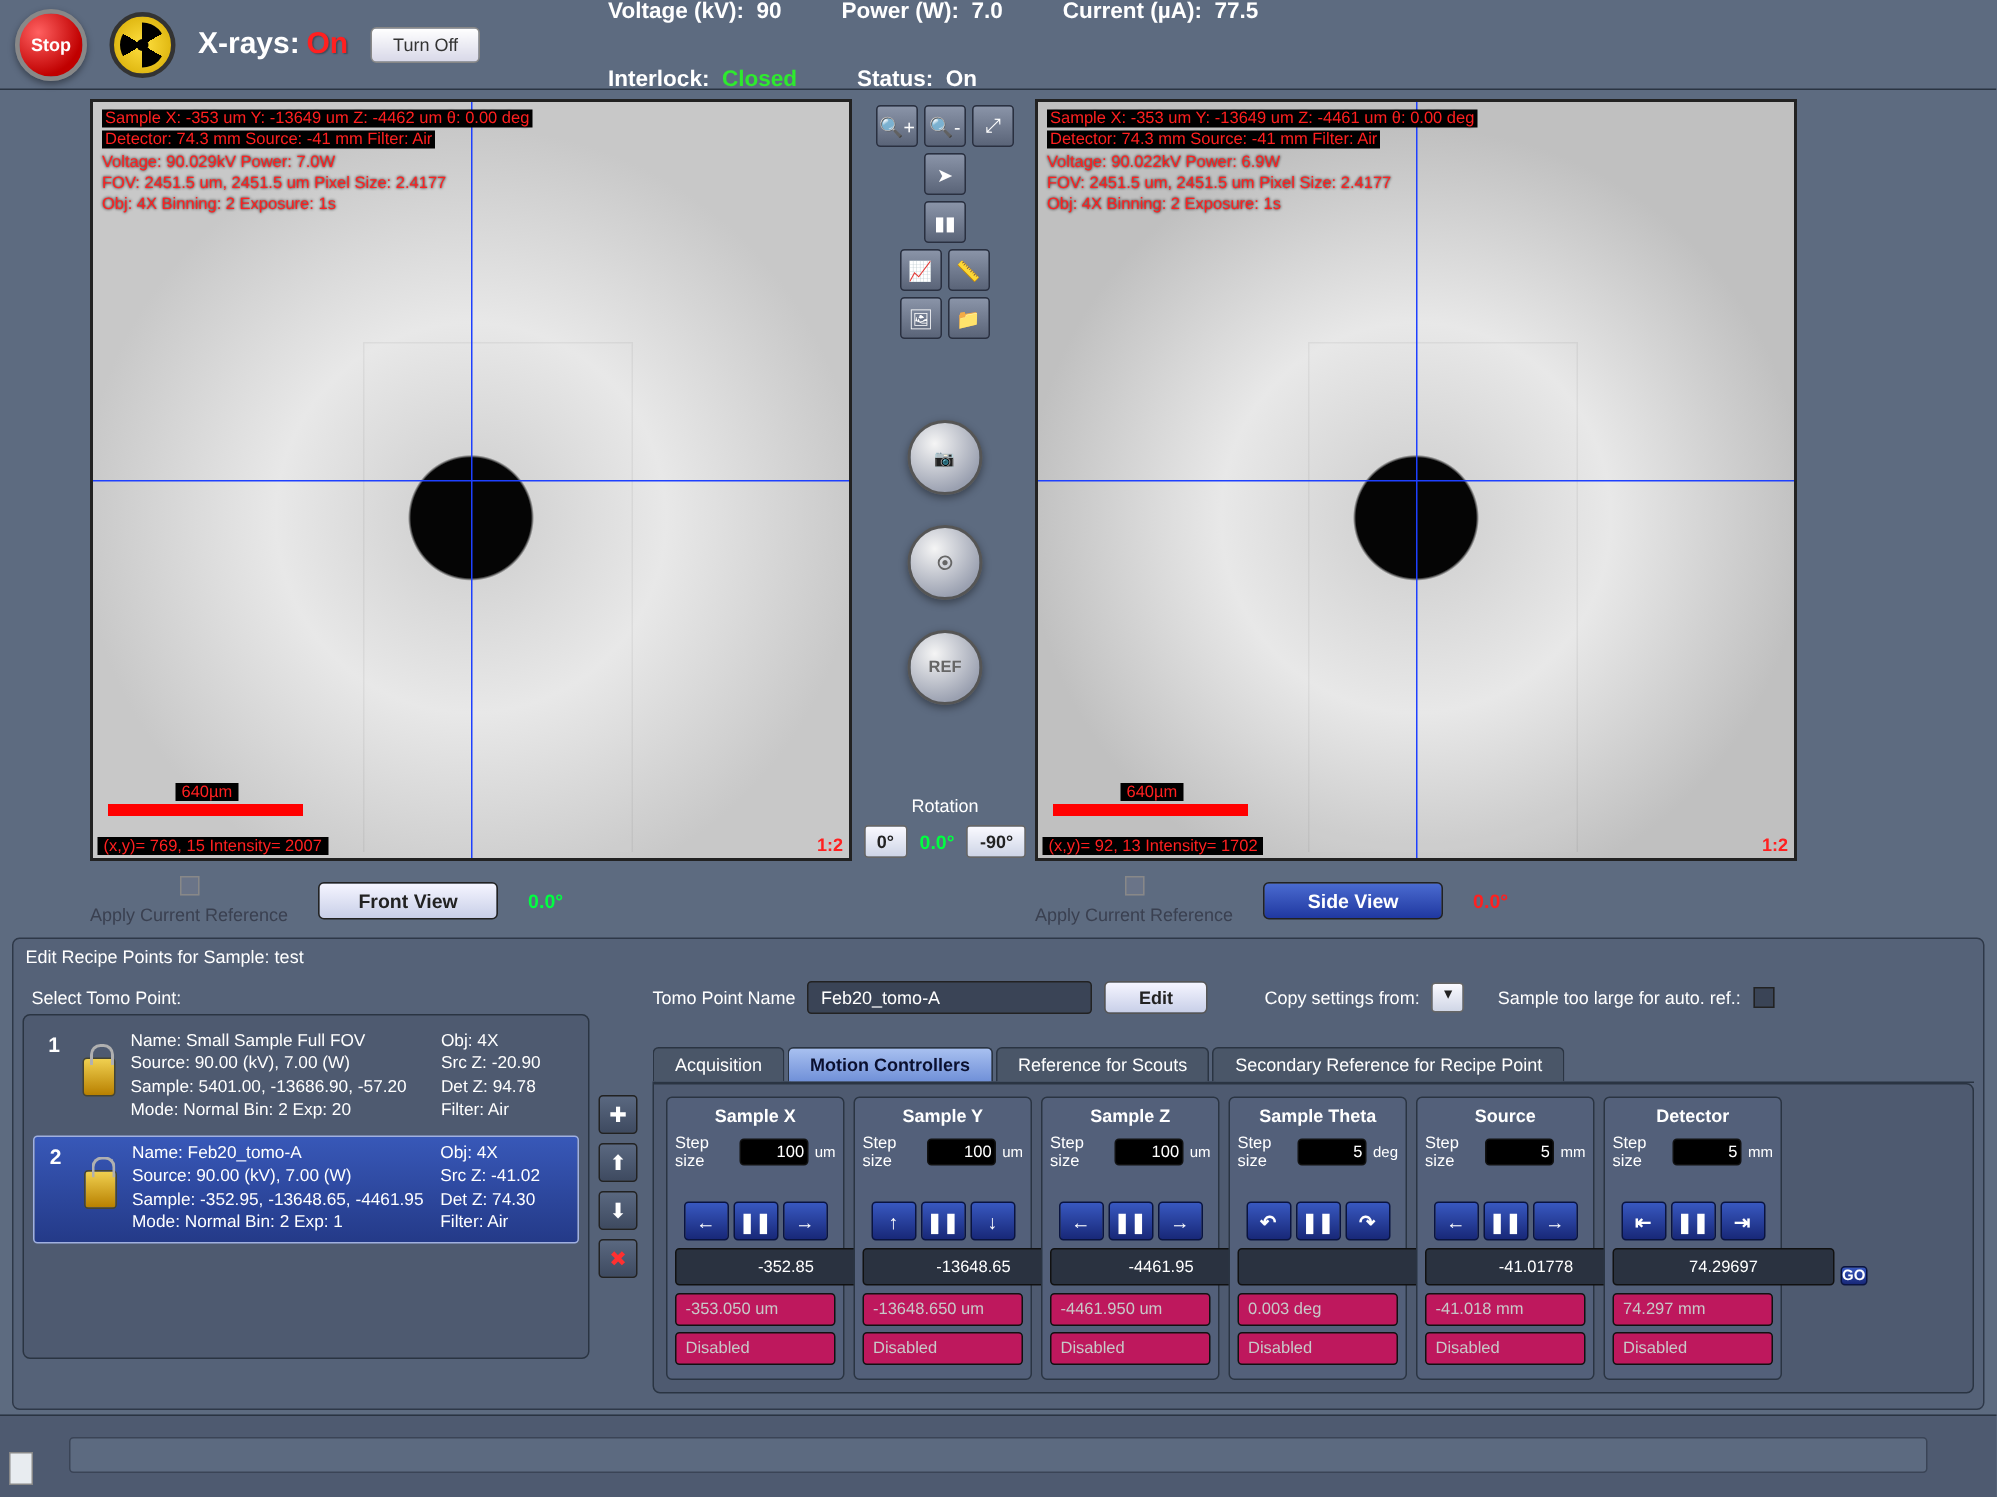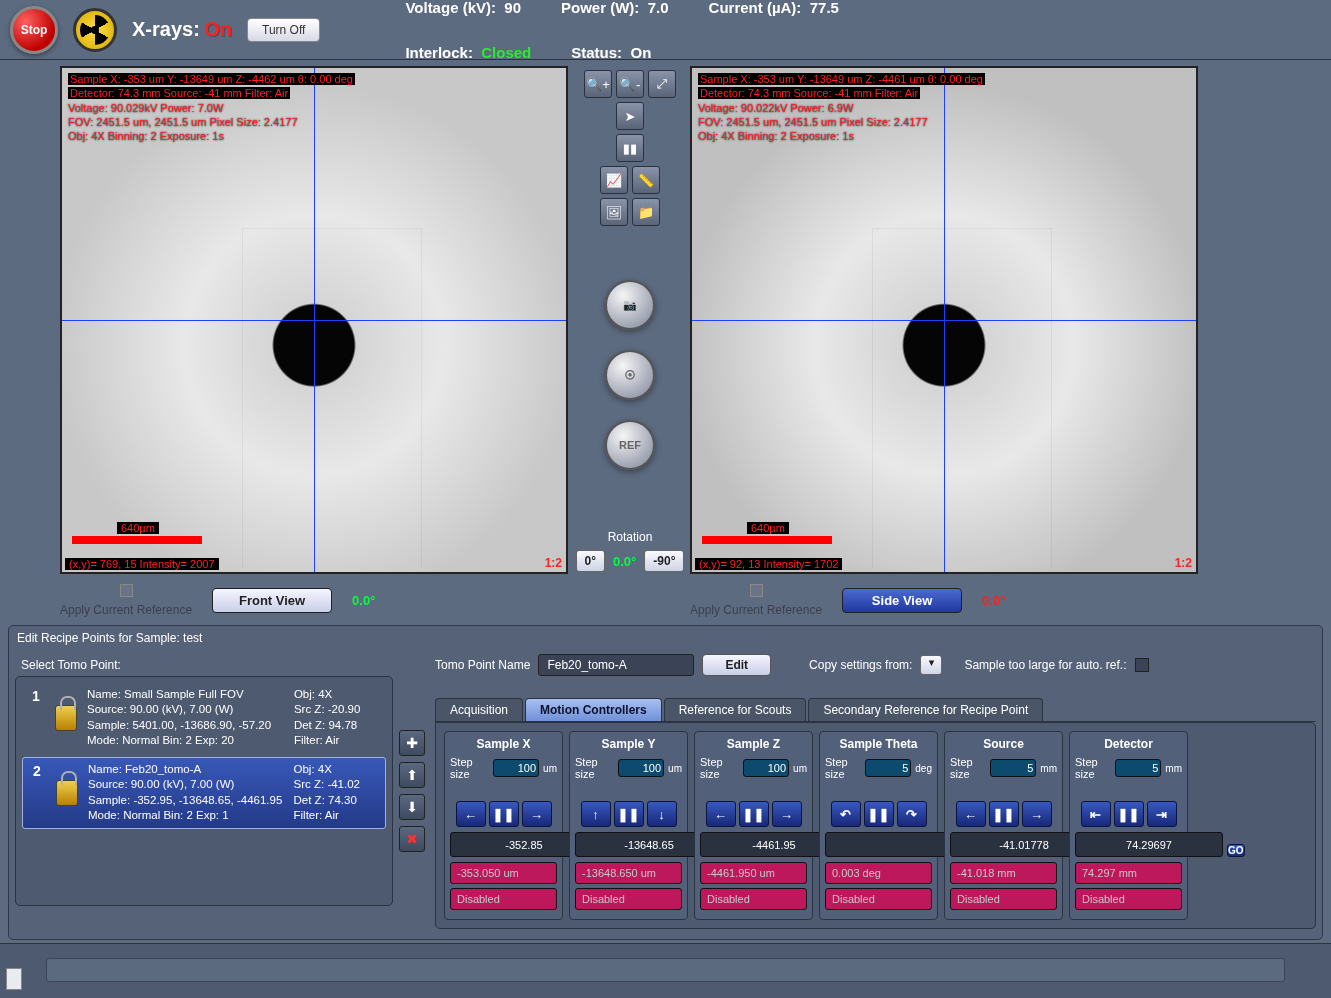--- a/index.html
+++ b/index.html
@@ -65,34 +65,34 @@
 .pc-lock { width: 26px; height: 60px; display: flex; align-items: center; justify-content: center; }
 .lock-ico { width:22px; height:26px; background: linear-gradient(#f0d050,#b88000); border:1px solid #443; border-radius:3px; position:relative; }
 .lock-ico::before { content:""; position:absolute; top:-10px; left:4px; width:12px; height:12px; border:2px solid #b0b0b0; border-bottom:none; border-radius: 7px 7px 0 0; }
 .pc-main { flex:1; display:grid; grid-template-columns: 3fr 1.3fr; row-gap: 1px; column-gap: 6px; }
 .side-btns { display: flex; flex-direction: column; gap: 6px; justify-content: center; }
 .sq-btn { width: 26px; height: 26px; background: linear-gradient(#5a6880,#3e4a60); border:1px solid #222; border-radius:3px; color:#fff; display:flex; align-items:center; justify-content:center; font-size:14px; cursor:pointer; }
 .sq-btn.red { color: #ff3030; }
 
 .right-panel { flex: 1; }
 .top-row { display: flex; align-items: center; gap: 8px; font-size: 12px; margin-bottom: 22px; }
-.txt-field { background:#3a4456; border:1px solid #222; color:#fff; padding:3px 8px; font-size:12px; border-radius:3px; width: 156px; }
+.txt-field { background:#3a4456; border:1px solid #222; color:#fff; padding:3px 8px; font-size:12px; border-radius:3px; width: 190px; }
 .edit-btn { padding: 3px 22px; background: linear-gradient(#f5f5ff,#c8cfe8); color:#222; border:1px solid #555; border-radius:4px; font-size:12px; font-weight:bold; cursor:pointer; }
 .dd { width:22px; height:20px; background: linear-gradient(#fafaff,#d0d6e6); border:1px solid #666; border-radius:3px; color:#222; text-align:center; font-size:11px; cursor:pointer; }
 .chk2 { width:14px; height:14px; background:#3a4456; border:1px solid #222; }
 
 .tabs { display:flex; border-bottom:1px solid #2a3442; }
 .tab { padding:4px 14px; font-size:12px; background:#4a5668; border:1px solid #2a3442; border-bottom:none; border-radius:4px 4px 0 0; margin-right:2px; cursor:pointer; }
 .tab.active { background: linear-gradient(#a8c0f0,#7090d8); color:#0a1030; font-weight:bold; }
 
 .motion-area { border:1px solid #2a3442; border-radius: 0 5px 5px 5px; background:#4e5a70; padding: 8px; display:flex; gap:6px; }
 .mot-col { border:1px solid #2a3442; border-radius:4px; padding:5px 5px; width:119px; background:#53607a; }
 .mot-col .label { font-size:12px; text-align:center; font-weight:bold; margin-bottom:5px; }
 .step-row { display:flex; align-items:center; font-size:11px; gap:4px; margin-bottom:21px; }
-.step-inp { width:46px; background:#0c4a6e; border:1px solid #111; color:#fff; font-size:11px; text-align:right; padding:2px; border-radius:3px; }
+.step-inp { width:46px; background:#000000; border:1px solid #111; color:#fff; font-size:11px; text-align:right; padding:2px; border-radius:3px; }
 .unit { font-size:10px; }
 .nav-row { display:flex; gap:3px; margin-bottom:5px; justify-content:center; }
 .nav-btn { width:30px; height:26px; background: linear-gradient(#3858c0,#182878); border:1px solid #0a1440; border-radius:3px; color:#fff; font-size:13px; display:flex; align-items:center; justify-content:center; cursor:pointer; font-weight:bold; }
 .go-row { display:flex; gap:4px; margin-bottom:5px; }
 .pos-field { flex:1; background:#2a3240; border:1px solid #111; color:#fff; font-size:11px; text-align:center; padding:3px 2px; border-radius:3px; }
 .go-btn { width:26px; background: linear-gradient(#3858c0,#182878); border:1px solid #0a1440; border-radius:3px; color:#fff; font-size:10px; font-weight:bold; cursor:pointer;margin-top:12px; }
 .stat-field { background:#be185d; border:1px solid #111; color:#c8c8c8; font-size:11px; padding:4px 6px; border-radius:3px; margin-bottom:4px; }
 
 
 .statusbar { position:absolute; bottom:0; left:0; right:0; height:55px; background:#4e5a70; border-top: 1px solid #2a3442; }

